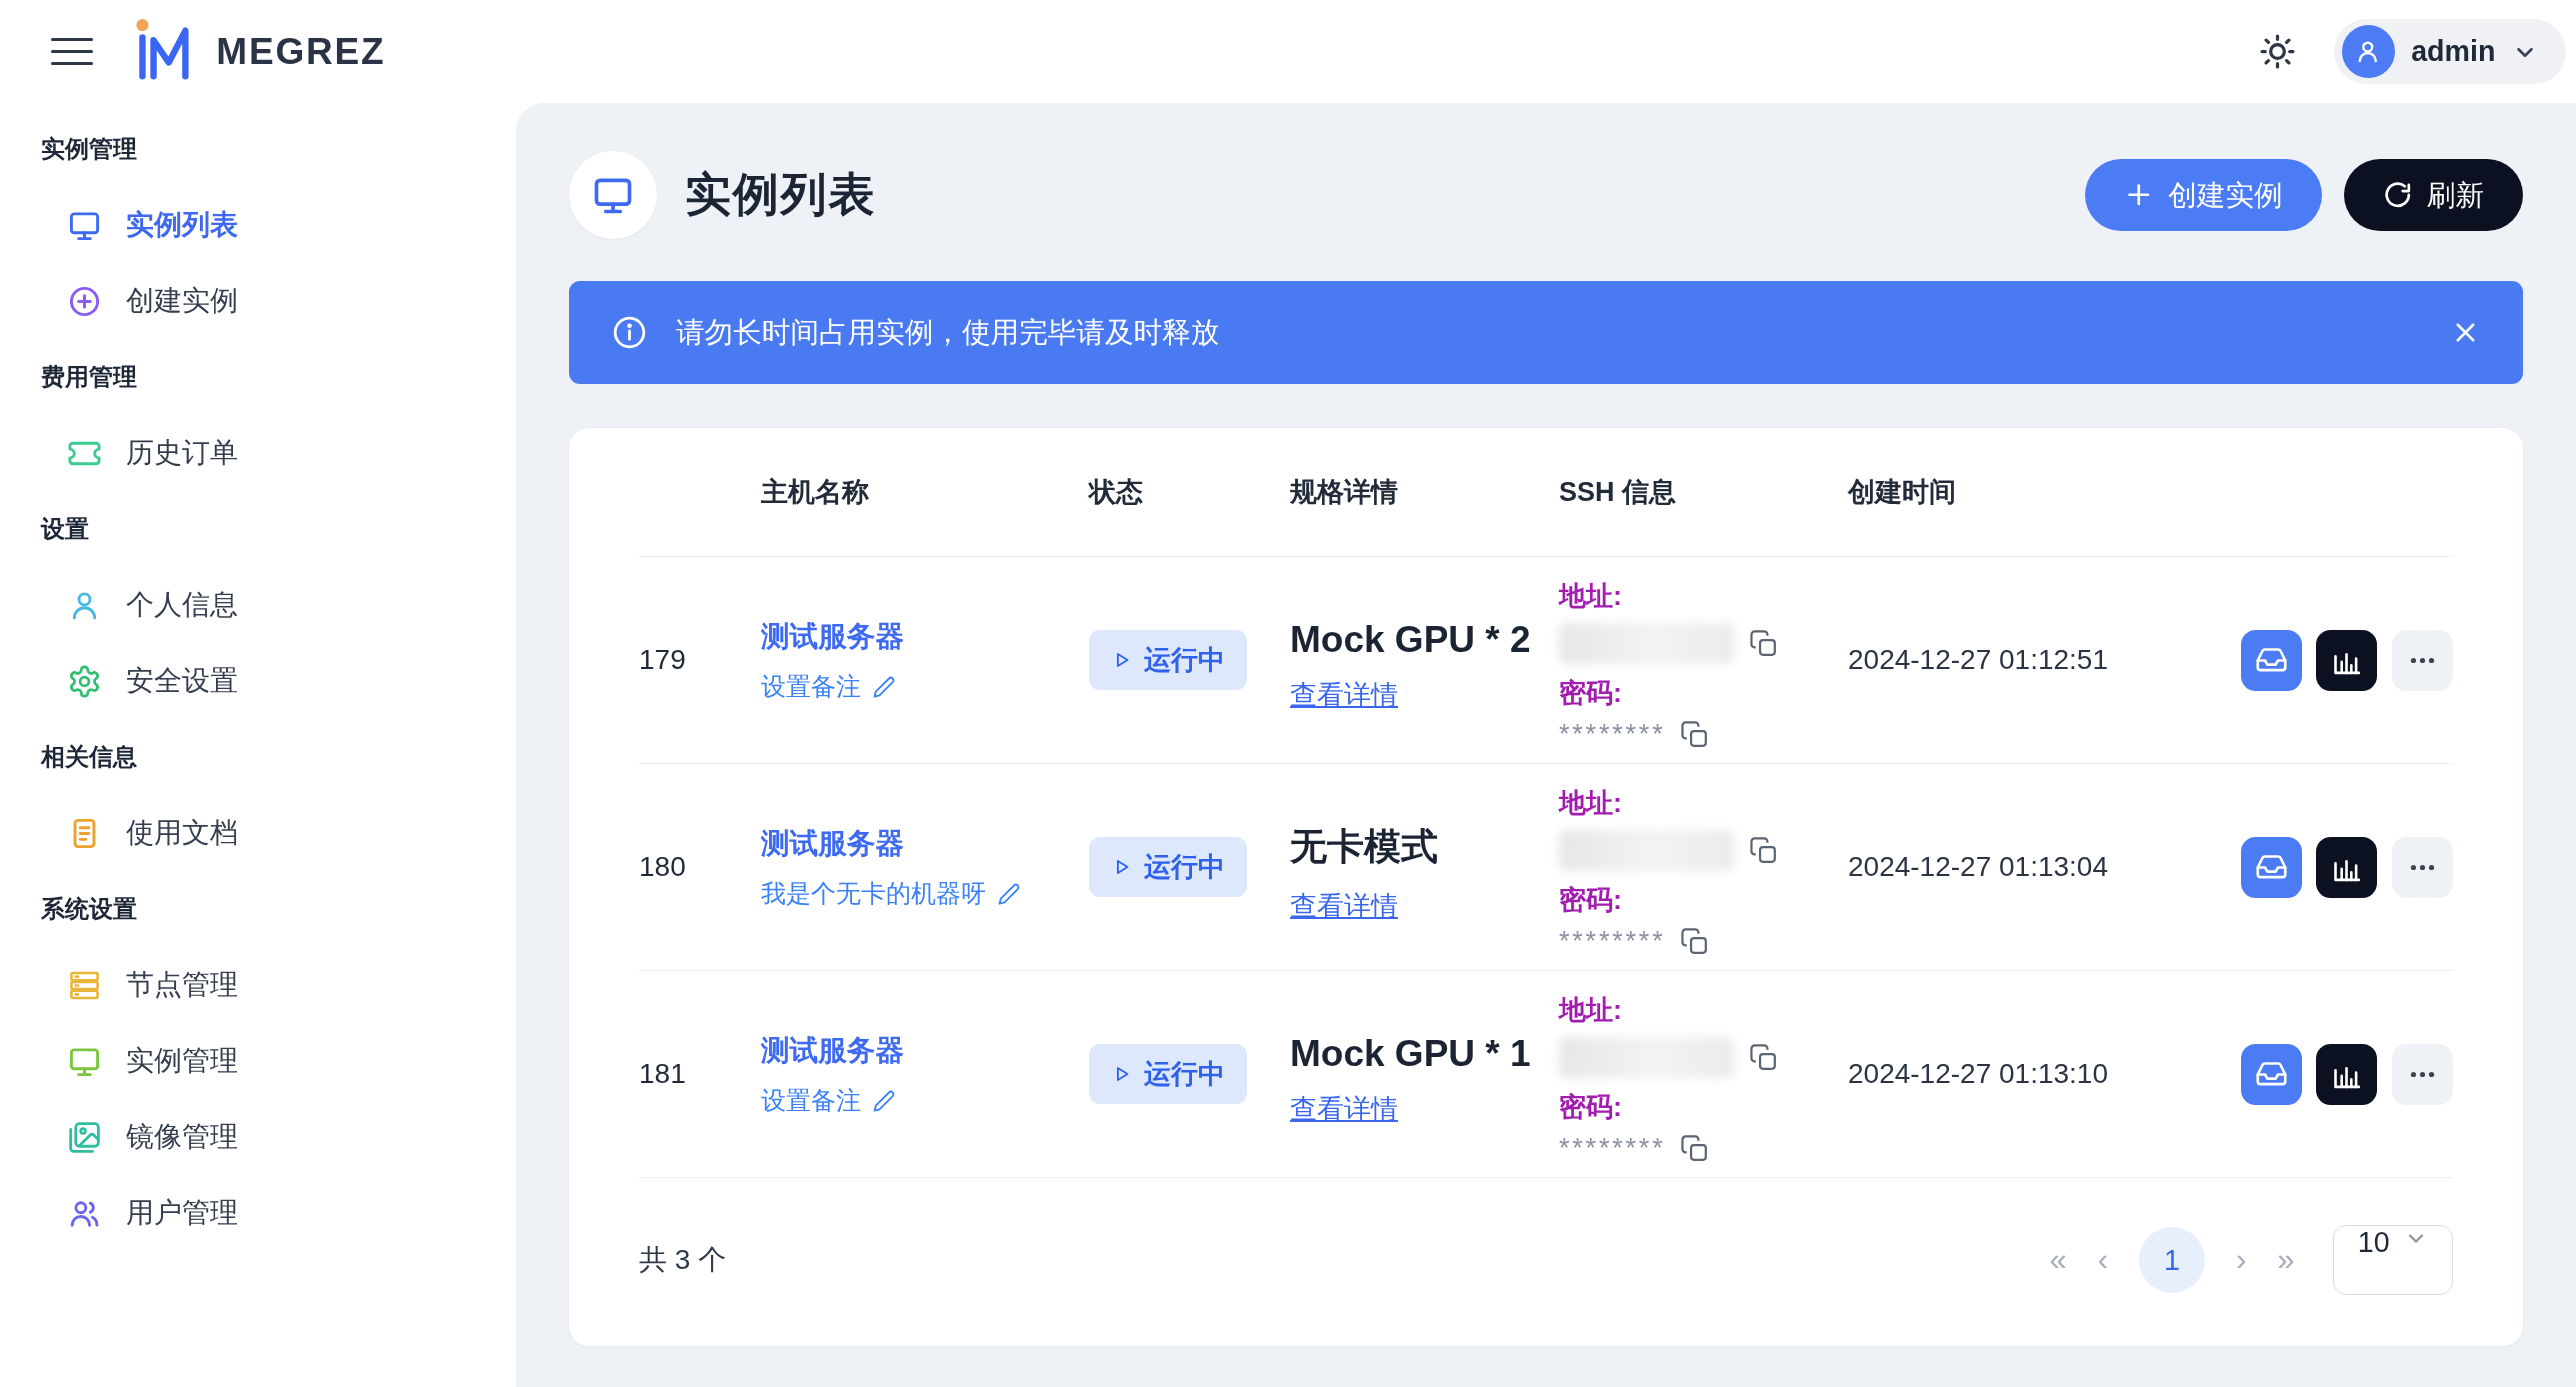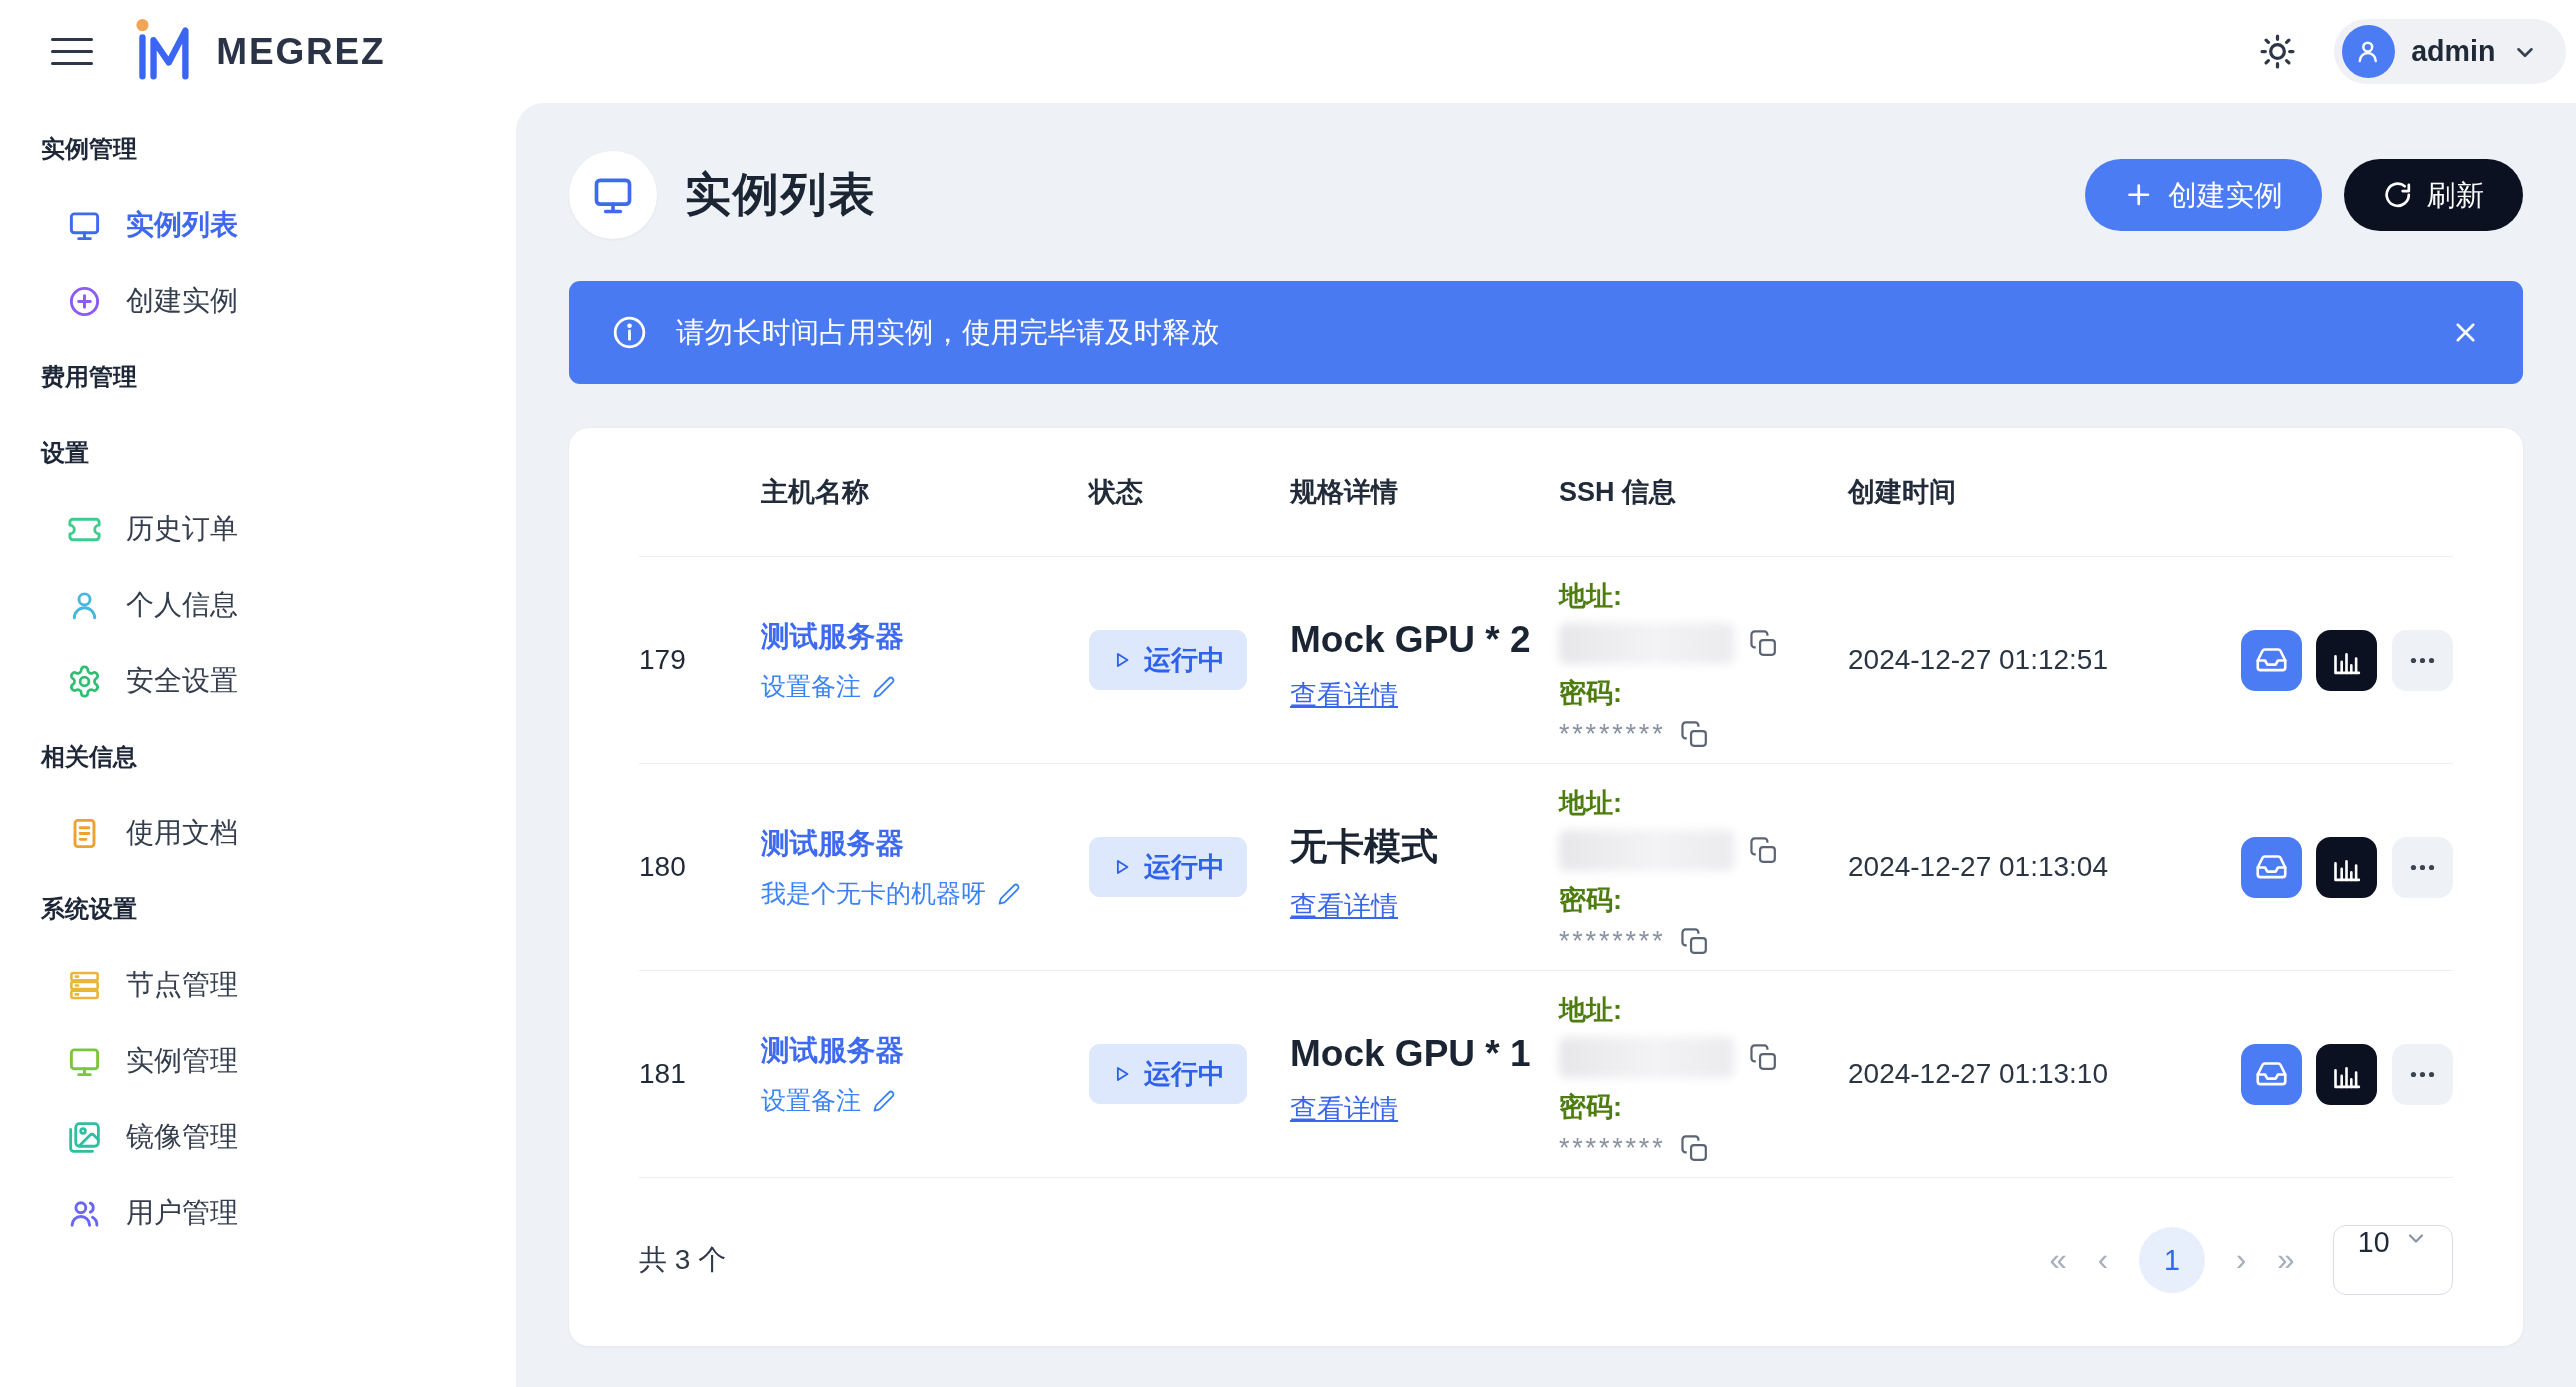--- a/index.html
+++ b/index.html
@@ -72,21 +72,21 @@
   .th { font-size:27px; font-weight:700; color:#222b3a; }
   .trow { height:207px; border-bottom:0.9px solid #eceef3; }
   .cell-id { font-size:28px; color:#1f2937; }
   .host-link { font-size:28.6px; font-weight:600; color:#3d6af0; cursor:pointer; }
   .host-note { margin-top:14.7px; display:flex; align-items:center; gap:11px;
     font-size:25px; color:#3b82f6; cursor:pointer; }
   .badge { display:inline-flex; align-items:center; gap:11px; padding:12px 22px;
     border-radius:11px; background:#dde8fc; color:#2f62ea; font-size:27px; font-weight:600;text-align:right; }
   .spec-name { font-size:37px; font-weight:700; color:#1b2433;margin-top:12px; }
   .spec-link { margin-top:16.6px; font-size:27px; color:#3a66ee; text-decoration:underline; cursor:pointer; }
-  .ssh-label { font-size:27px; font-weight:700; color:#4d7c0f;margin-top:7px; }
+  .ssh-label { font-size:27px; font-weight:700; color:#a21caf;margin-top:7px; }
   .ssh-line { display:flex; align-items:center; gap:14.7px; margin:9.2px 0 11px 0; }
   .blur-box { width:175px; height:41px; border-radius:7.4px;
     background:linear-gradient(90deg,#e7e7ea 0%,#f3f3f5 55%,#ebebee 100%); filter:blur(4.6px); }
   .copy-btn { color:#5b6472; cursor:pointer; display:flex; }
   .pwd-mask { font-size:27px; color:#8b93a2; letter-spacing:2.8px; line-height:18.4px; }
   .cell-date { font-size:28px; color:#2b3442; }
   .cell-actions { display:flex; gap:14.7px; justify-content:flex-end; }
   .abtn { width:61px; height:61px; border-radius:14.7px; border:none; cursor:pointer;
     display:flex; align-items:center; justify-content:center; }
   .abtn-blue { background:#4c7cf4; color:#fff; }
@@ -165,30 +165,30 @@
       <svg width="35" height="35" viewBox="0 0 24 24" fill="none" stroke="currentColor" stroke-width="2" stroke-linecap="round">
         <circle cx="12" cy="12" r="9"></circle>
           <path d="M12 8v8M8 12h8"></path>
       </svg>
       </span>
     <span>创建实例</span>
   </div>
 
   <div class="side-row side-section">费用管理</div>
 
-  <div class="side-row side-section">设置</div>
-
   <div class="side-row side-item">
     <span class="si ic-green-ticket">
       <svg width="35" height="35" viewBox="0 0 24 24" fill="none" stroke="currentColor" stroke-width="2" stroke-linejoin="round">
         <path d="M2 9a3 3 0 0 1 0 6v2a2 2 0 0 0 2 2h16a2 2 0 0 0 2-2v-2a3 3 0 0 1 0-6V7a2 2 0 0 0-2-2H4a2 2 0 0 0-2 2Z"></path>
       </svg>
       </span>
     <span>历史订单</span>
   </div>
+
+  <div class="side-row side-section">设置</div>
 
   <div class="side-row side-item">
     <span class="si ic-cyan">
       <svg width="35" height="35" viewBox="0 0 24 24" fill="none" stroke="currentColor" stroke-width="2" stroke-linecap="round">
         <circle cx="12" cy="7.8" r="3.8"></circle>
           <path d="M5 20.5a7 7 0 0 1 14 0"></path>
       </svg>
       </span>
     <span>个人信息</span>
   </div>

